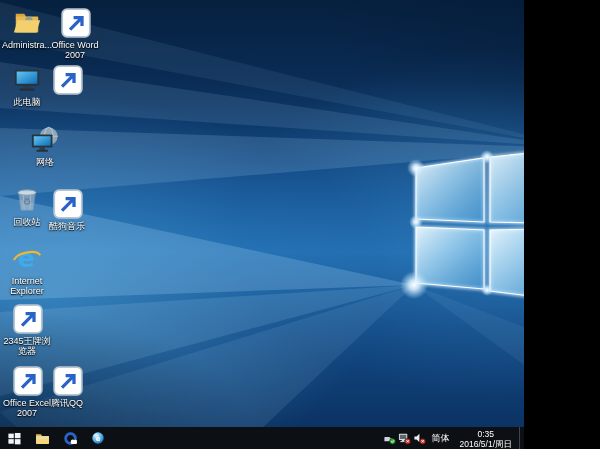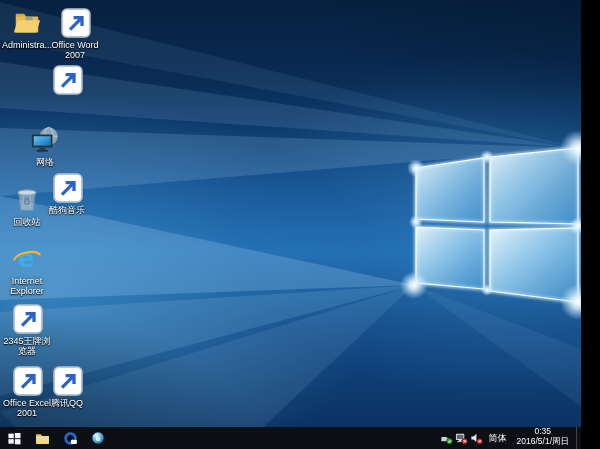--- a/index.html
+++ b/index.html
@@ -1,36 +1,36 @@
 <!DOCTYPE html>
 <html><head>
 <meta charset="utf-8">
 <style>
   html,body{margin:0;padding:0;background:#000;}
-  .screen{position:relative;width:581px;height:449px;overflow:hidden;
+  .screen{position:relative;width:524px;height:449px;overflow:hidden;
           font-family:"Liberation Sans","DejaVu Sans",sans-serif;cursor:default;
           background:#0a2c58;}
   .wall{position:absolute;left:0;top:0;}
 
   
   .cell{position:absolute;width:54px;text-align:center;}
   .art{position:relative;width:30px;height:30px;margin:0 auto;}
   .art > svg{display:block;width:30px;height:30px;}
   .sc{position:absolute;left:1px;bottom:0;width:9px;height:9px;}
   .label{margin-top:2px;font-size:9px;line-height:10px;color:#fff;
          white-space:pre-line;
          text-shadow:0 1px 1px rgba(0,0,0,.95),0 0 3px rgba(0,0,0,.7);}
 
   
   .taskbar{position:absolute;left:0;right:0;bottom:0;height:22px;
            background:#0c1015;display:flex;align-items:center;z-index:5;}
   .tb-btn{width:28px;height:22px;display:flex;align-items:center;justify-content:center;
           background:none;border:0;padding:0;}
   .tb-btn svg{display:block;}
-  .tray{margin-left:auto;display:flex;align-items:flex-start;height:100%;}
+  .tray{margin-left:auto;display:flex;align-items:flex-end;height:100%;}
   .tray-icon{width:15px;height:22px;display:flex;align-items:center;justify-content:center;}
   .ime{color:#fff;font-size:9px;padding:0 5px;line-height:22px;}
   .clock{color:#fff;font-size:8.5px;line-height:9.5px;text-align:center;padding:0 7px 0 5px;}
   .show-desktop{width:4px;height:100%;border-left:1px solid rgba(255,255,255,.22);}
 </style>
 </head>
 <body>
 
 <div class="screen">
 
@@ -152,20 +152,31 @@
       </svg>
       <svg class="sc" viewBox="0 0 10 10">
         <rect x="0.4" y="0.4" width="9.2" height="9.2" rx="1.6" fill="#fff" stroke="#b9c6d2" stroke-width="0.6"></rect>
         <path d="M3 7.2 L6.8 3.4 M4.2 3.2 h2.8 v2.8" stroke="#2a63c8" stroke-width="1.1" fill="none"></path>
       </svg>
     </div>
     <div class="label">Office Word
 2007</div>
   </div>
 
+  <div class="cell" style="left:0;top:65px">
+    <div class="art">
+      <svg viewBox="0 0 32 32">
+        <rect x="3" y="5" width="26" height="17" rx="1.5" fill="#26343f"></rect>
+        <rect x="5" y="7" width="22" height="13" fill="url(#g-scr)"></rect>
+        <rect x="12" y="22" width="8" height="3" fill="#2c3a45"></rect>
+        <rect x="8" y="25" width="16" height="2.5" rx="1" fill="#22303a"></rect>
+      </svg>
+    </div>
+    <div class="label">此电脑</div>
+  </div>
 
   <div class="cell" style="left:40px;top:65px">
     <div class="art">
       <svg viewBox="0 0 32 32">
         <rect x="3" y="3" width="26" height="26" rx="6.5" fill="url(#g-pptv)"></rect>
         <circle cx="16" cy="14.5" r="7" fill="none" stroke="#fff" stroke-width="4"></circle>
         <rect x="7" y="14" width="4" height="11" rx="2" fill="#fff"></rect>
         <circle cx="16" cy="14.5" r="3" fill="#f0821e"></circle>
       </svg>
       <svg class="sc" viewBox="0 0 10 10">
@@ -197,21 +208,21 @@
         <path d="M7 8 l2.5 19 h13 L25 8z" fill="#c9d2d8" opacity="0.5" stroke="#9aa6ae"></path>
         <line x1="12" y1="10" x2="13" y2="26" stroke="#b7c1c8" opacity="0.7"></line>
         <line x1="20" y1="10" x2="19" y2="26" stroke="#b7c1c8" opacity="0.7"></line>
         <ellipse cx="16" cy="8" rx="9.5" ry="2.8" fill="#dde5ea" opacity="0.85" stroke="#9aa6ae"></ellipse>
         <text x="16" y="21.5" text-anchor="middle" font-size="10" fill="#6f7d87" font-family="'DejaVu Sans',sans-serif">♻</text>
       </svg>
     </div>
     <div class="label">回收站</div>
   </div>
 
-  <div class="cell" style="left:40px;top:173px">
+  <div class="cell" style="left:40px;top:189px">
     <div class="art">
       <svg viewBox="0 0 32 32">
         <circle cx="16" cy="16" r="12.5" fill="#0aa0e8"></circle>
         <circle cx="16" cy="16" r="9.8" fill="none" stroke="#fff" stroke-width="1.6"></circle>
         <text x="16" y="20.8" text-anchor="middle" font-size="13" font-weight="bold" fill="#fff" font-family="'DejaVu Sans',sans-serif">K</text>
       </svg>
       <svg class="sc" viewBox="0 0 10 10">
         <rect x="0.4" y="0.4" width="9.2" height="9.2" rx="1.6" fill="#fff" stroke="#b9c6d2" stroke-width="0.6"></rect>
         <path d="M3 7.2 L6.8 3.4 M4.2 3.2 h2.8 v2.8" stroke="#2a63c8" stroke-width="1.1" fill="none"></path>
       </svg>
@@ -262,21 +273,21 @@
         </g>
         <rect x="3" y="6" width="13" height="20" rx="1" fill="#1e7a47"></rect>
         <text x="9.5" y="20.5" text-anchor="middle" font-size="12" font-weight="bold" fill="#fff" font-family="'DejaVu Sans',sans-serif">X</text>
       </svg>
       <svg class="sc" viewBox="0 0 10 10">
         <rect x="0.4" y="0.4" width="9.2" height="9.2" rx="1.6" fill="#fff" stroke="#b9c6d2" stroke-width="0.6"></rect>
         <path d="M3 7.2 L6.8 3.4 M4.2 3.2 h2.8 v2.8" stroke="#2a63c8" stroke-width="1.1" fill="none"></path>
       </svg>
     </div>
     <div class="label">Office Excel
-2001</div>
+2007</div>
   </div>
 
   <div class="cell" style="left:40px;top:366px">
     <div class="art">
       <svg viewBox="0 0 32 32">
         <ellipse cx="10" cy="29" rx="3.5" ry="1.8" fill="#f7a81c"></ellipse>
         <ellipse cx="22" cy="29" rx="3.5" ry="1.8" fill="#f7a81c"></ellipse>
         <ellipse cx="16" cy="16" rx="10.5" ry="13" fill="#0e0e10"></ellipse>
         <ellipse cx="16" cy="22" rx="7" ry="7.5" fill="#fff"></ellipse>
         <ellipse cx="16" cy="13" rx="6" ry="3.2" fill="#fff"></ellipse>

